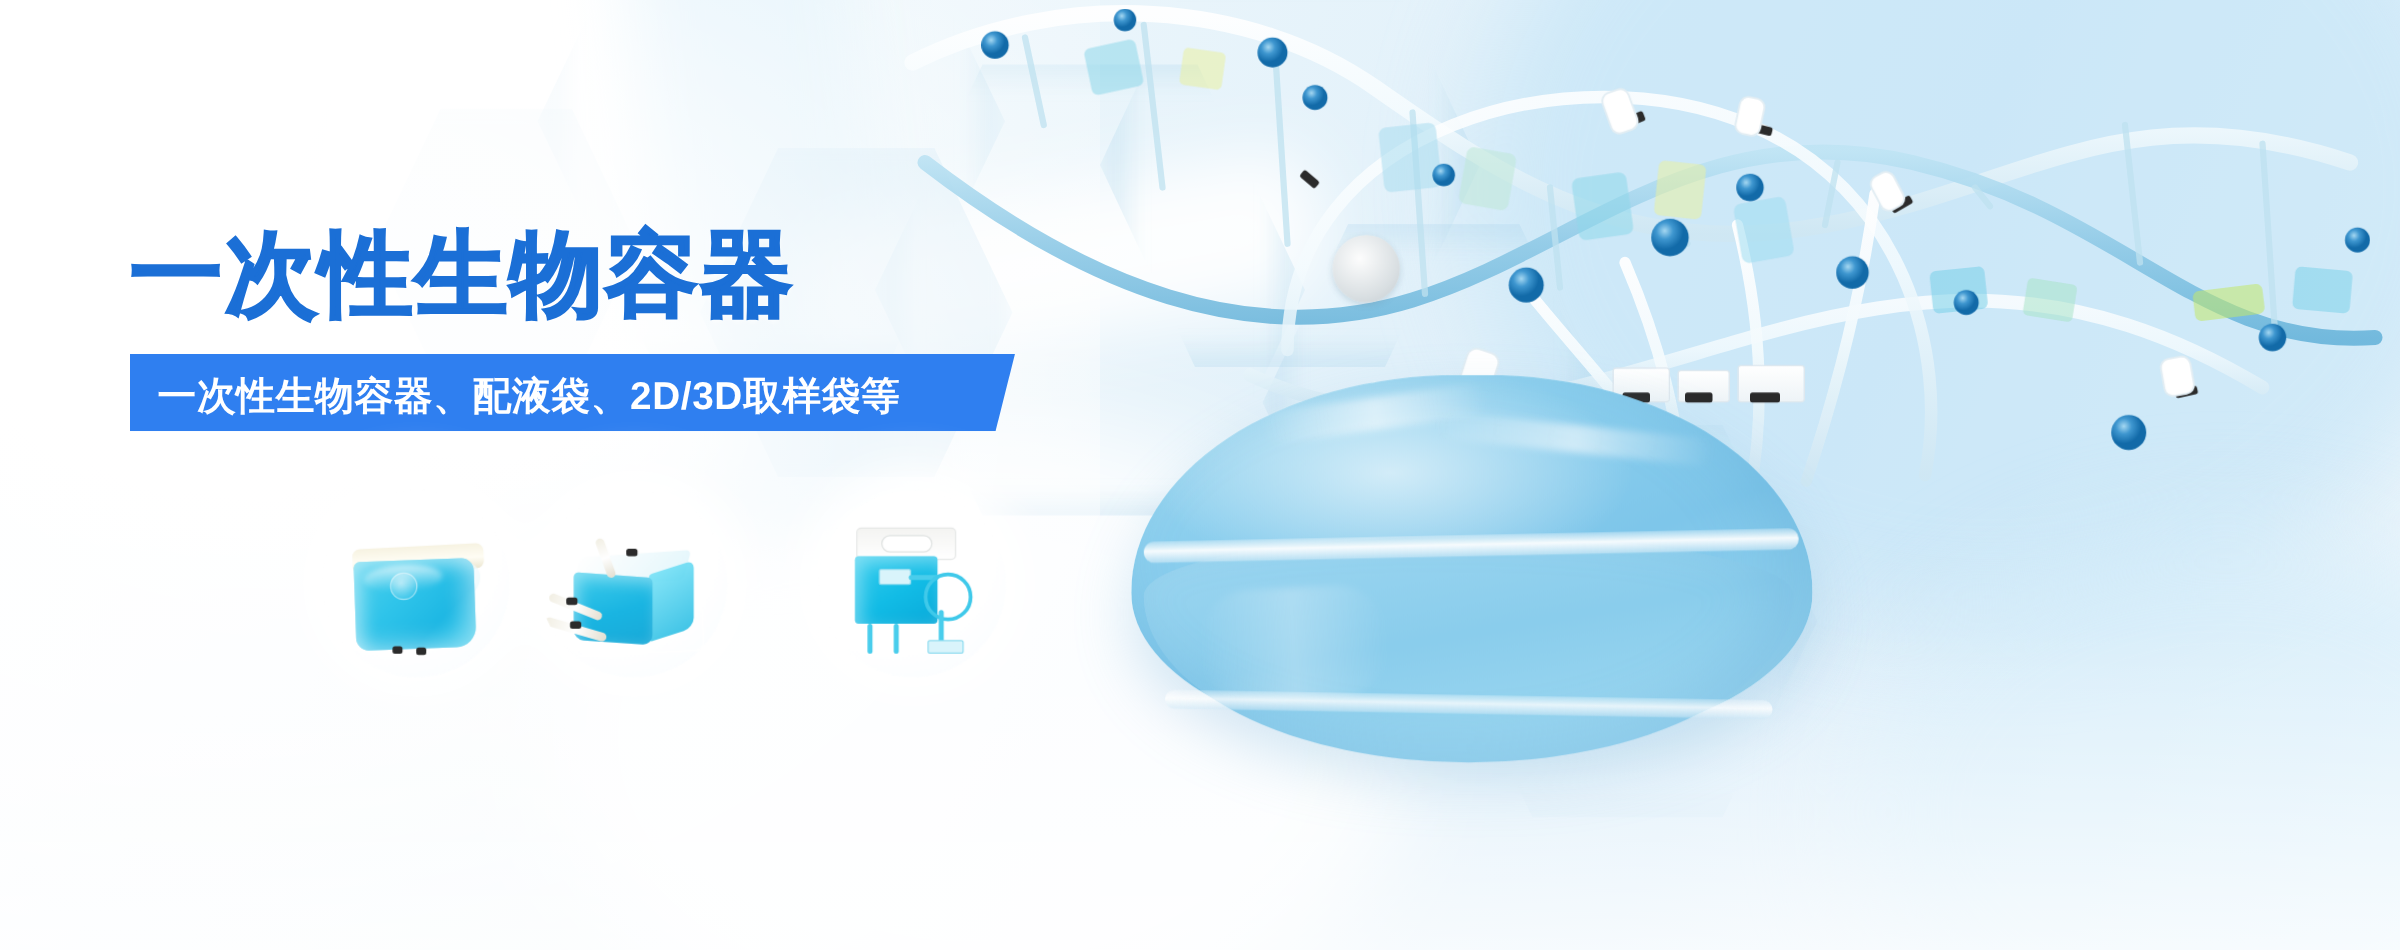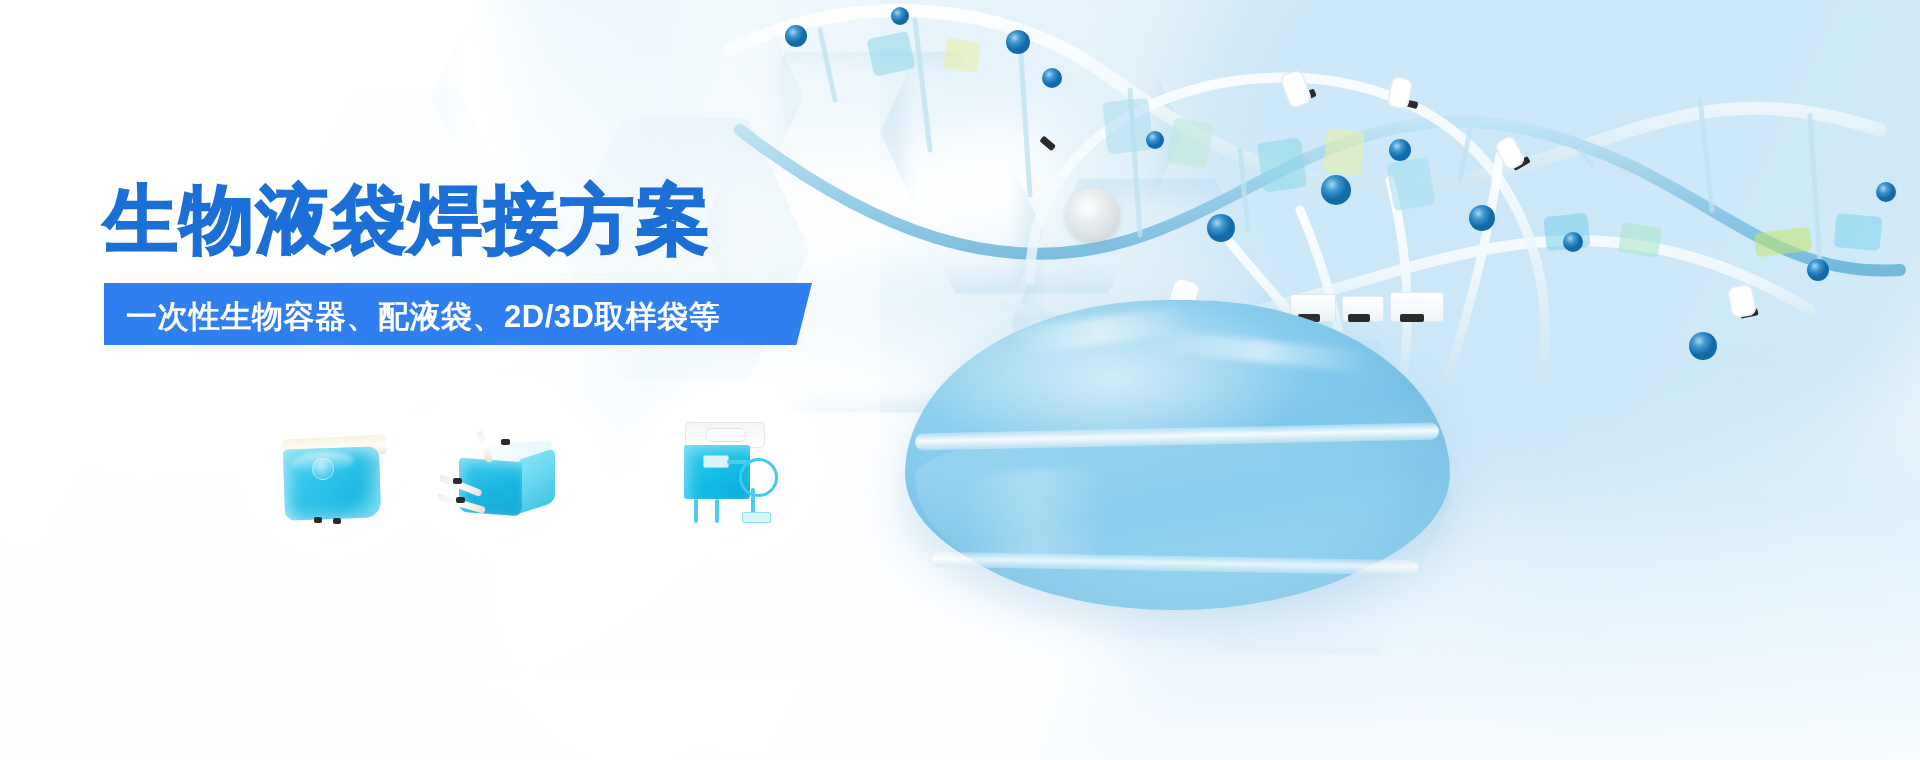--- a/index.html
+++ b/index.html
@@ -327,21 +327,21 @@
   </div>
 
   <div class="bigbag"></div>
   <div class="bigbag-lower"></div>
   <div class="seam seam-top"></div>
   <div class="seam seam-bot"></div>
   <div class="bag-fold" style="left:1010px;top:318px;width:180px;height:26px;transform:rotate(-8deg);"></div>
   <div class="bag-fold" style="left:1150px;top:340px;width:220px;height:22px;transform:rotate(6deg);"></div>
   <div class="bag-fold" style="left:960px;top:470px;width:150px;height:90px;transform:rotate(-3deg);opacity:.45;"></div>
 
-  <div class="headline">生物液袋焊接方案</div>
+  <div class="headline">一次性生物容器</div>
 
   <div class="subbar"></div>
   <div class="subbar-text" style="left:126px;top:283px;">一次性生物容器、配液袋、2D/3D取样袋等</div>
 
   <div class="circle" style="left:258px;top:392px;width:150px;height:150px;">
     <div class="photo">
       <div class="pillow-seal"></div>
       <div class="pillow-flap"></div>
       <div class="pillow-body"></div>
       <div class="pillow-gloss"></div>

